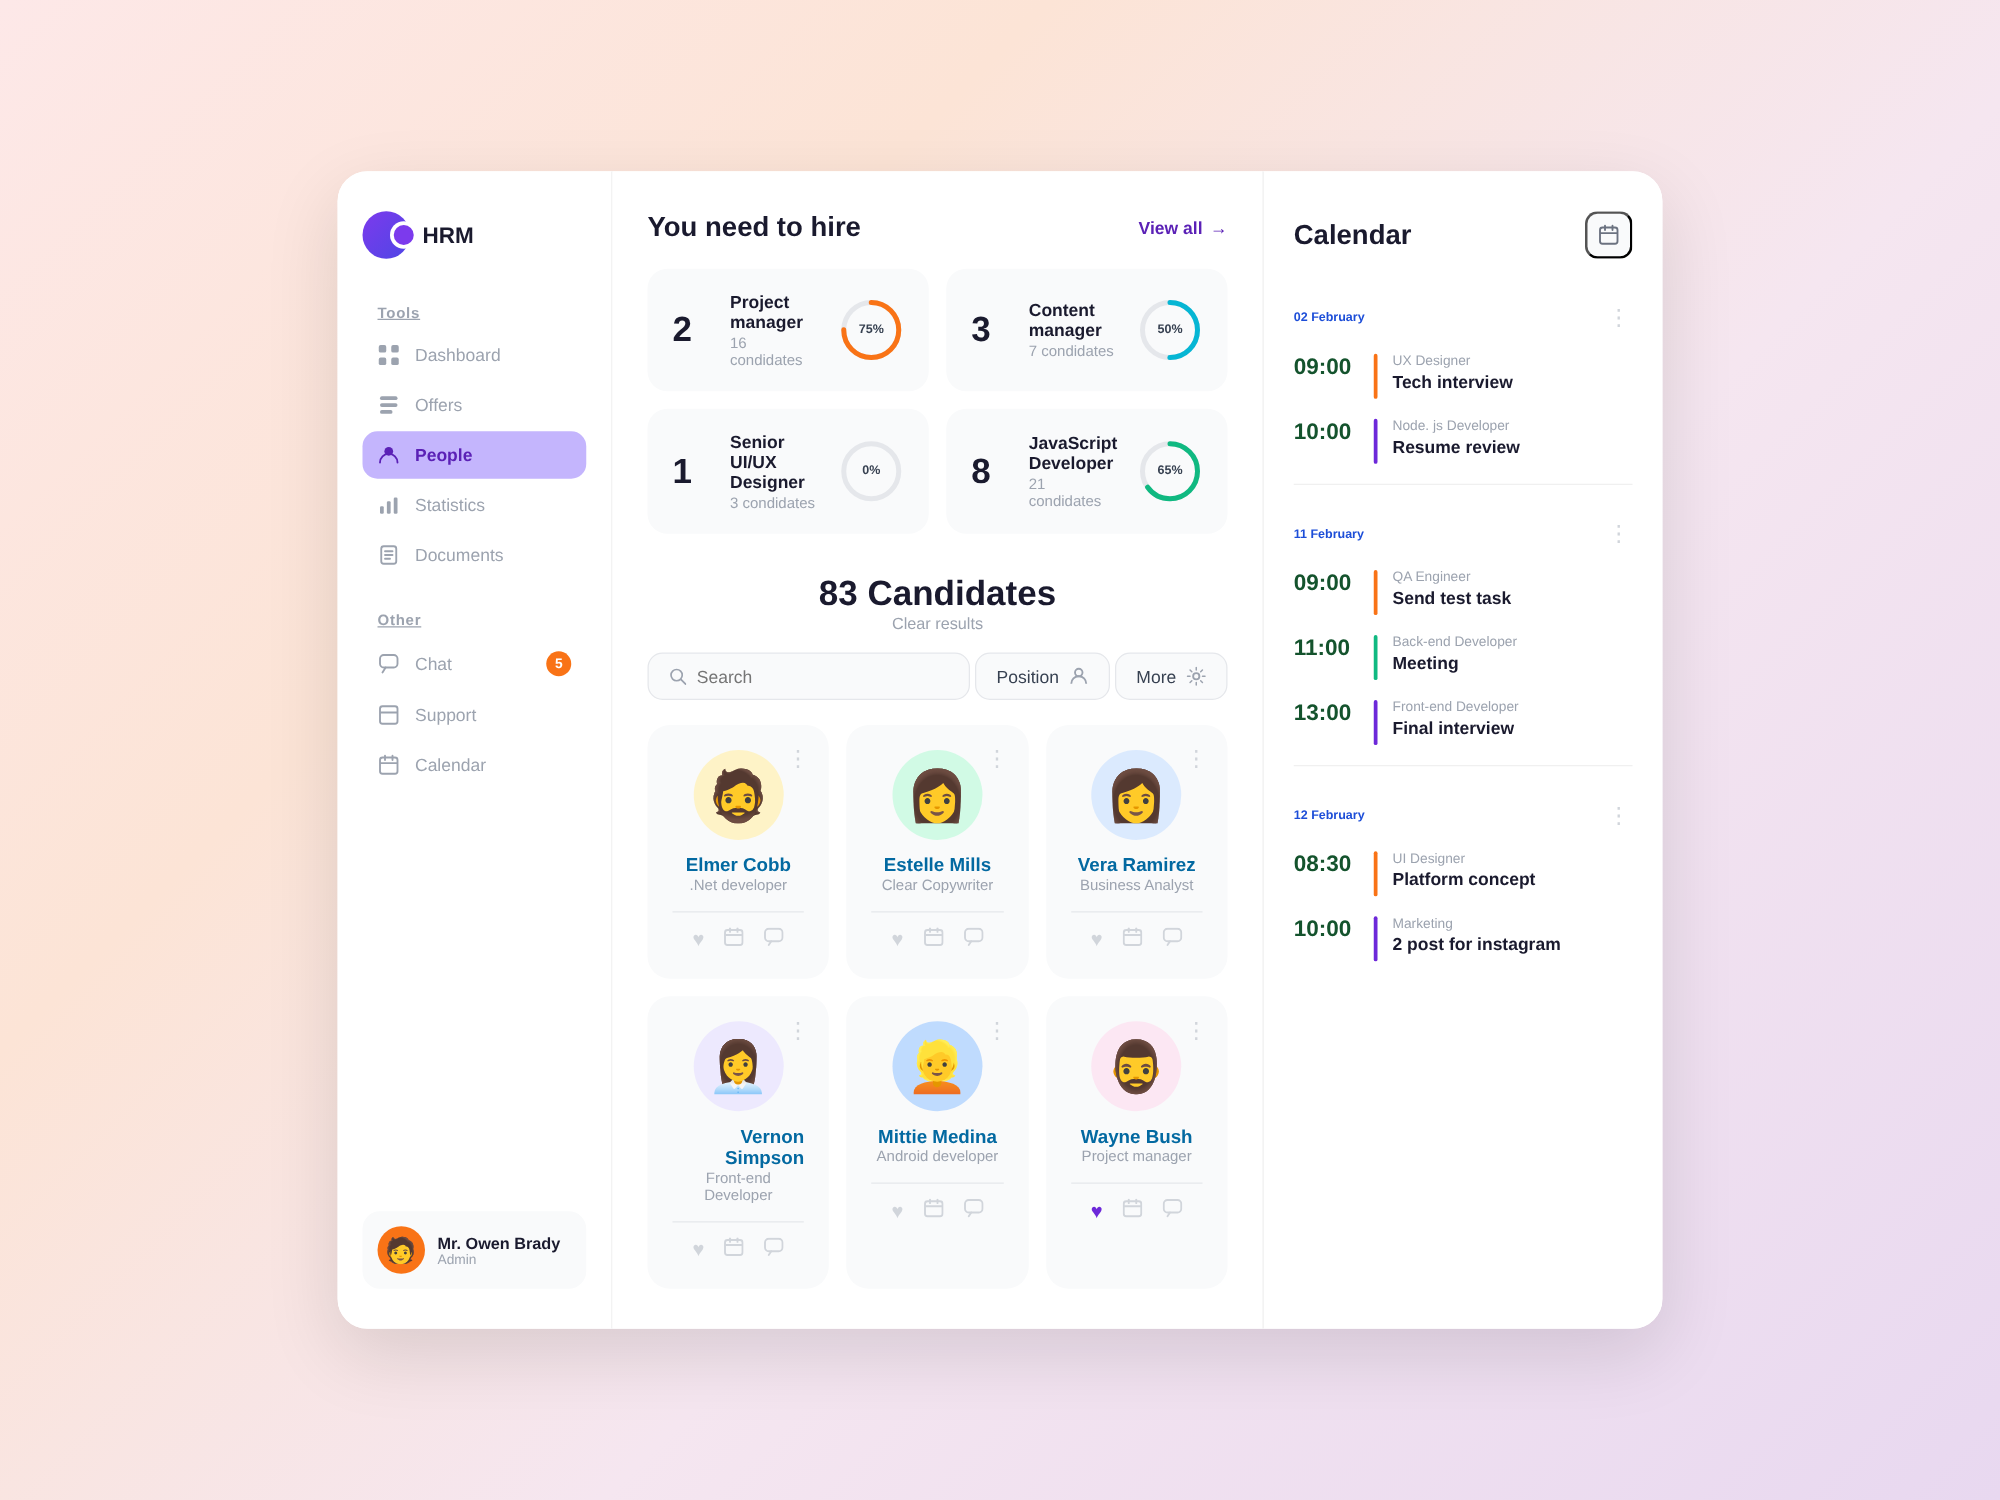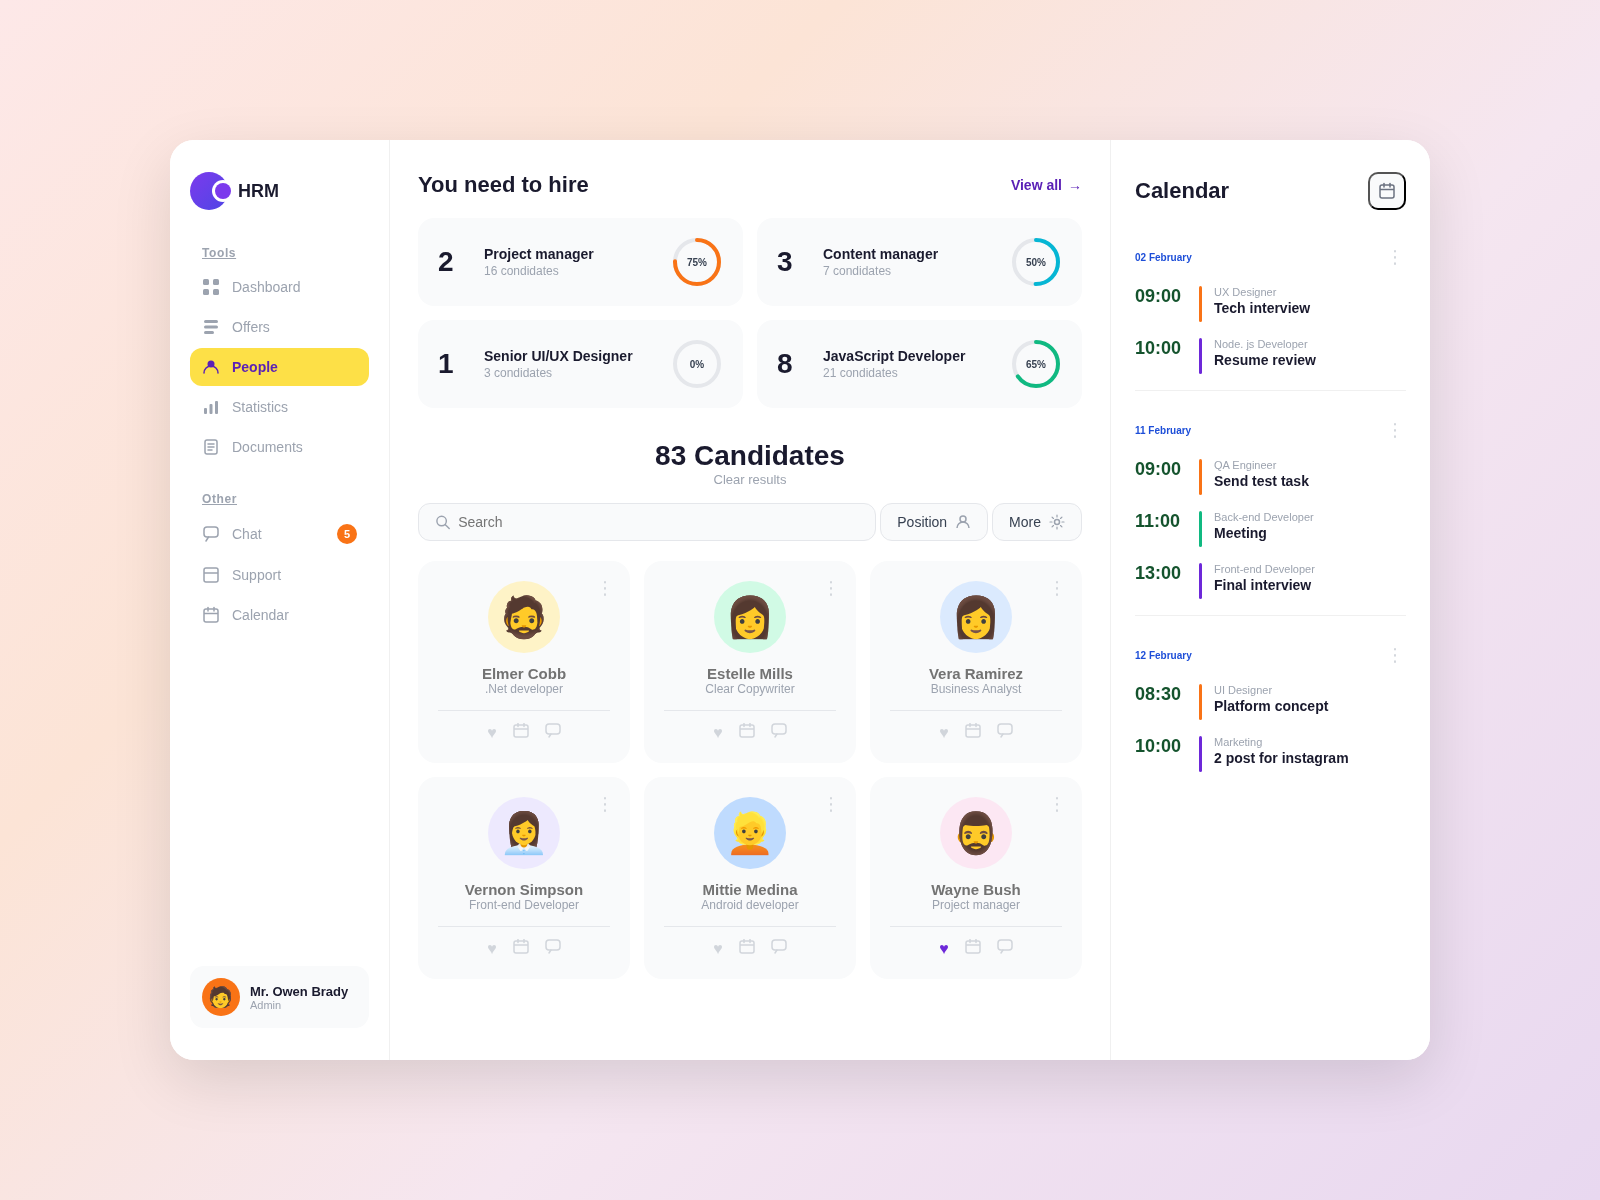--- a/index.html
+++ b/index.html
@@ -5,21 +5,21 @@
     * { box-sizing: border-box; margin: 0; padding: 0; }
     body {
       background: linear-gradient(135deg, #fde8e8 0%, #fce4d6 30%, #f5e6f0 60%, #e8d8f0 100%);
       font-family: -apple-system, BlinkMacSystemFont, 'Segoe UI', sans-serif;
       display: flex; align-items: center; justify-content: center;
       min-height: 100vh; padding: 20px;
     }
     .app-container {
       background: #fff;
       border-radius: 24px;
-      width: 1260px;
+      width: 1060px;
       min-height: 920px;
       display: flex;
       overflow: hidden;
       box-shadow: 0 20px 60px rgba(0,0,0,0.12);
     }
     
     .sidebar {
       width: 220px;
       min-width: 220px;
       background: #fff;
@@ -61,21 +61,21 @@
       letter-spacing: 0.05em; margin-bottom: 8px; padding-left: 12px; text-decoration: underline;
     }
     .nav-section { margin-bottom: 24px; }
     .nav-item {
       display: flex; align-items: center; gap: 12px;
       padding: 10px 12px; border-radius: 12px;
       cursor: pointer; margin-bottom: 2px;
       color: #9ca3af; font-size: 14px; font-weight: 500;
       transition: all 0.2s;
     }
-    .nav-item.active { background: #fde047; color: #5b21b6; font-weight: 600; }
+    .nav-item.active { background: #c4b5fd; color: #5b21b6; font-weight: 600; }
     .nav-icon {
       width: 18px; height: 18px;
       display: flex; align-items: center; justify-content: center;
     }
     .nav-badge {
       margin-left: auto;
       background: #f97316; color: #fff;
       border-radius: 50%; width: 20px; height: 20px;
       font-size: 11px; font-weight: 700;
       display: flex; align-items: center; justify-content: center;
@@ -173,21 +173,21 @@
     .card-menu {
       position: absolute; top: 16px; right: 16px;
       color: #d1d5db; font-size: 18px; cursor: pointer;
     }
     .candidate-avatar {
       width: 72px; height: 72px; border-radius: 50%;
       margin-bottom: 12px; overflow: hidden;
       display: flex; align-items: center; justify-content: center;
       font-size: 40px;
     }
-    .candidate-name { font-size: 15px; font-weight: 700; color: #737373; text-align: left; }
+    .candidate-name { font-size: 15px; font-weight: 700; color: #0369a1; text-align: right; }
     .candidate-role { font-size: 12px; color: #9ca3af; text-align: center; margin-bottom: 14px; }
     .candidate-actions {
       display: flex; align-items: center; gap: 16px;
       border-top: 1px solid #e5e7eb; padding-top: 12px; width: 100%;
       justify-content: center;
     }
     .action-icon { color: #d1d5db; font-size: 16px; cursor: pointer; }
     .action-icon.liked { color: #6d28d9; }
 
     

